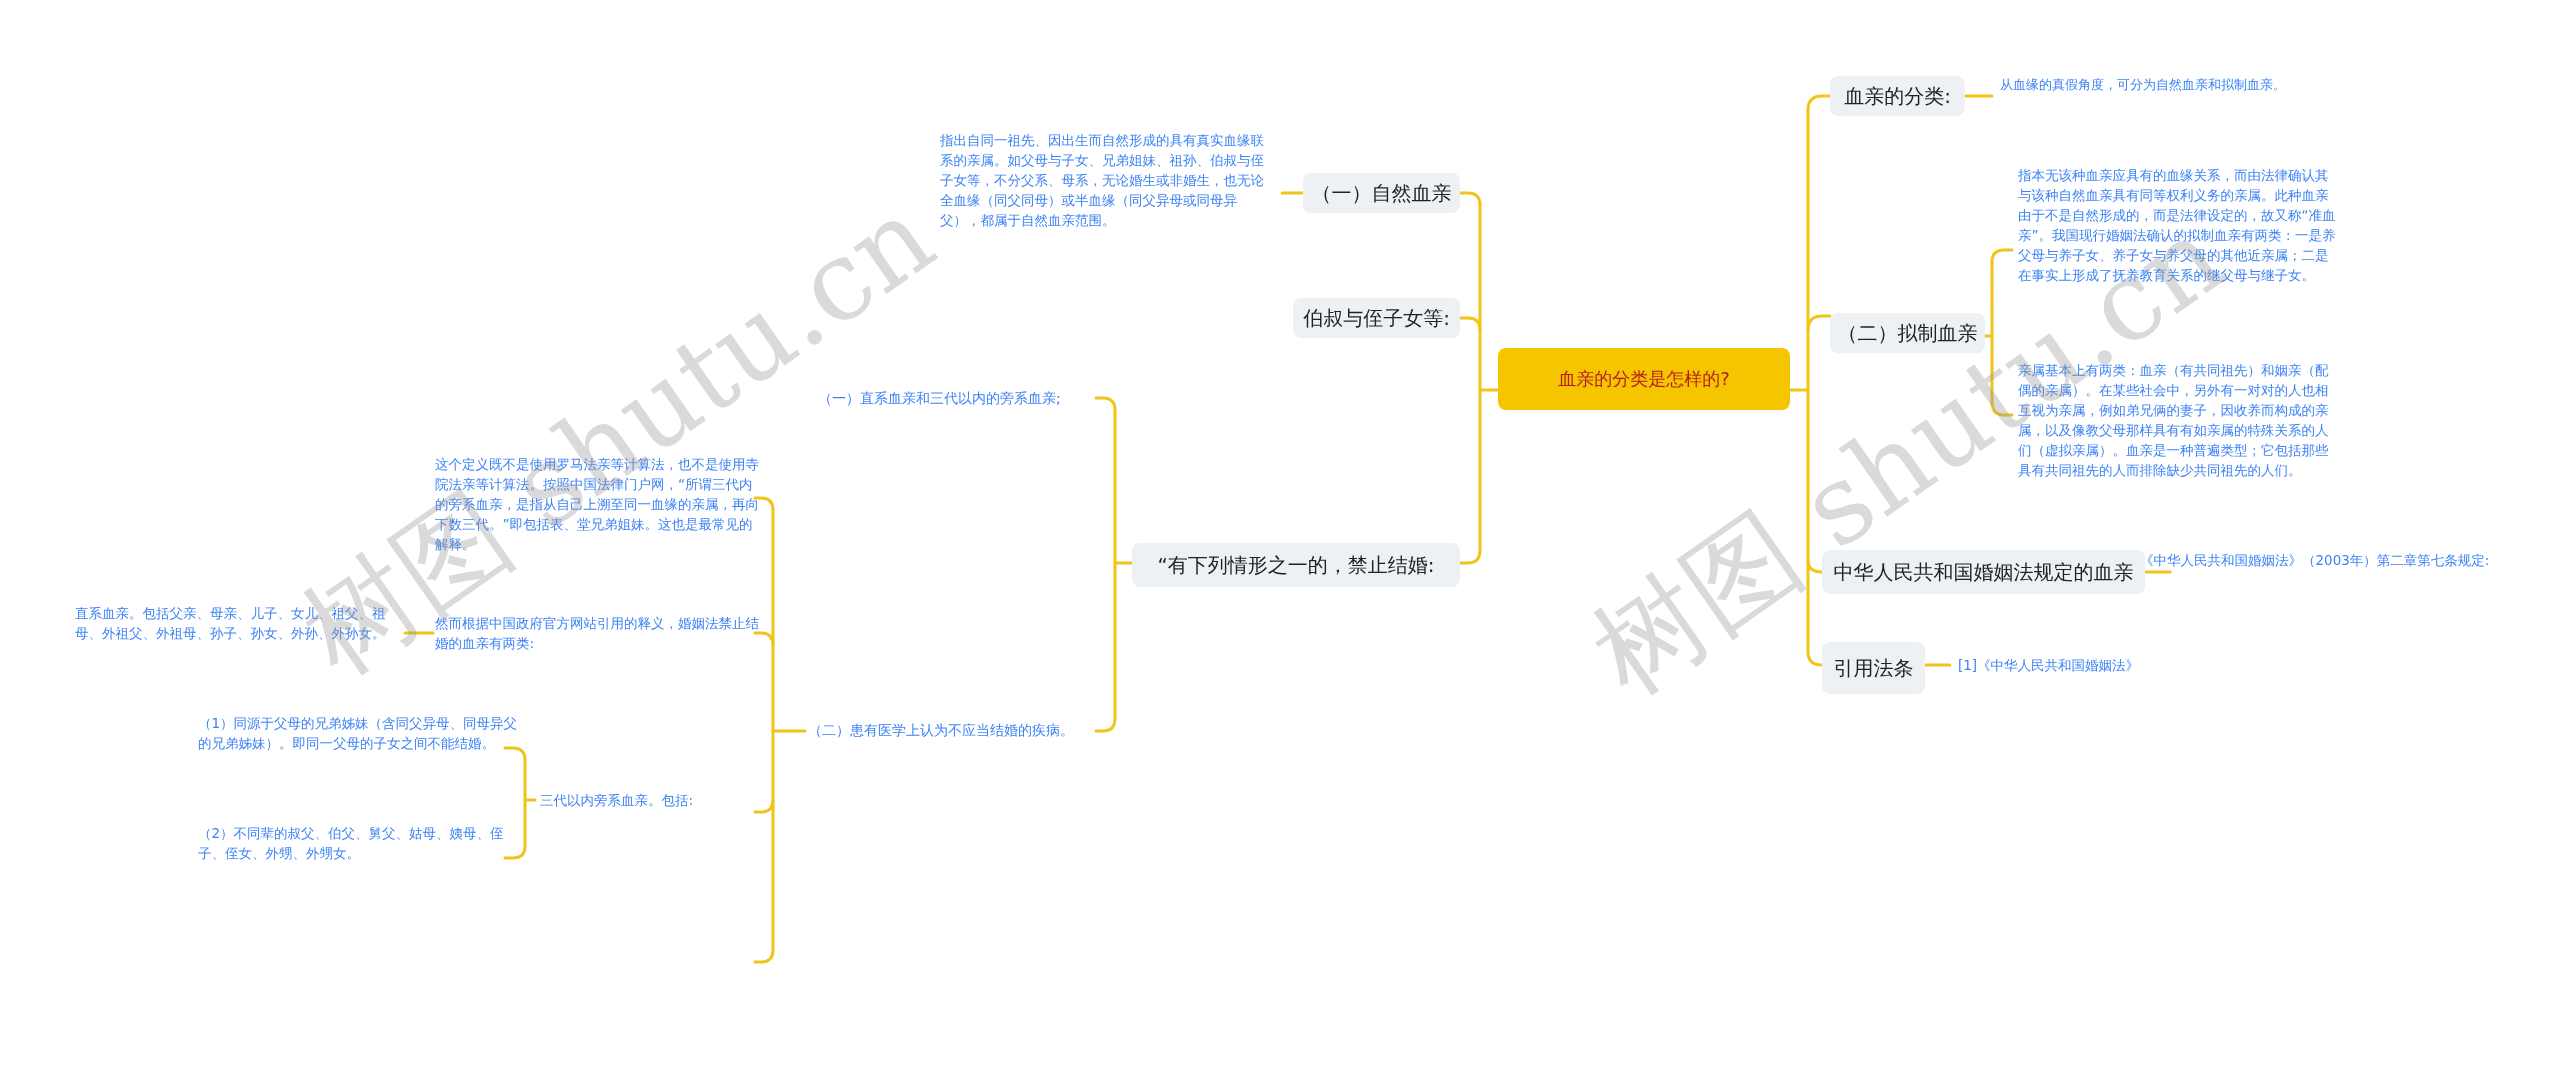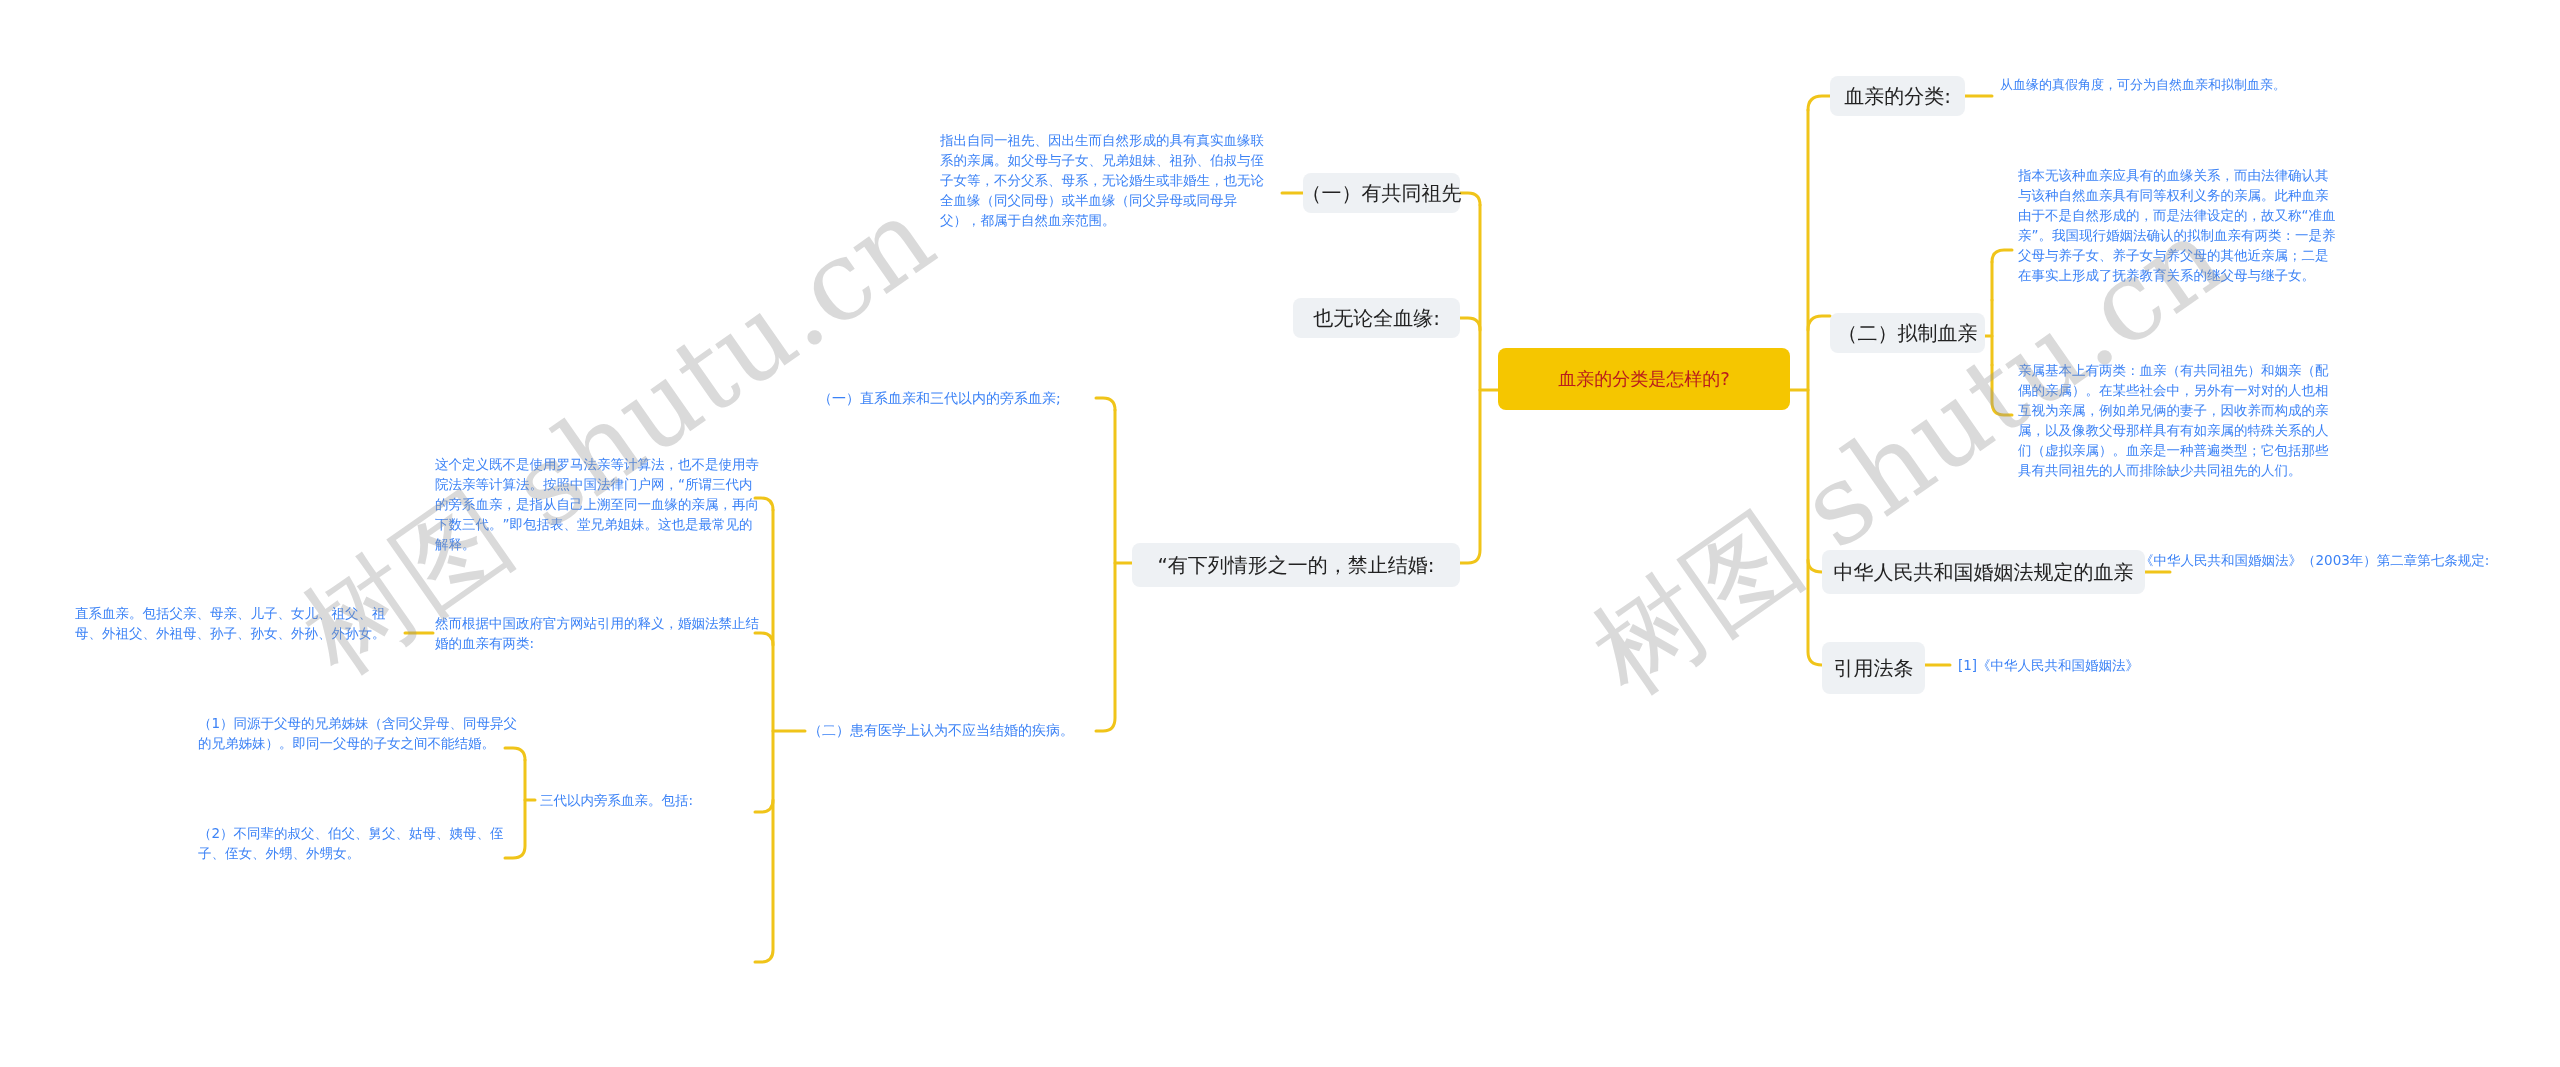--- a/index.html
+++ b/index.html
@@ -94,28 +94,28 @@
   </div>
 
   <div class="node topic" style="left:1822px; top:642px; height:52px; width:103px;">
     <span>引用法条</span>
   </div>
   <div class="node leaf single" style="left:1958px; top:655px; font-size:13.5px;">
     <span>[1]《中华人民共和国婚姻法》</span>
   </div>
 
   <div class="node topic" style="left:1303px; top:173px; height:40px; width:157px;">
-    <span>（一）有共同祖先</span>
+    <span>（一）自然血亲</span>
   </div>
   <div class="node leaf" style="left:940px; top:130px; width:330px; font-size:13.5px;">
     <span>指出自同一祖先、因出生而自然形成的具有真实血缘联系的亲属。如父母与子女、兄弟姐妹、祖孙、伯叔与侄子女等，不分父系、母系，无论婚生或非婚生，也无论全血缘（同父同母）或半血缘（同父异母或同母异父），都属于自然血亲范围。</span>
   </div>
 
   <div class="node topic" style="left:1293px; top:298px; height:40px; width:167px;">
-    <span>也无论全血缘:</span>
+    <span>伯叔与侄子女等:</span>
   </div>
 
   <div class="node topic" style="left:1132px; top:543px; height:44px; width:328px;">
     <span>“有下列情形之一的，禁止结婚:</span>
   </div>
 
   <div class="node leaf single" style="left:818px; top:388px; font-size:14px;">
     <span>（一）直系血亲和三代以内的旁系血亲;</span>
   </div>
   <div class="node leaf single" style="left:808px; top:720px; font-size:14px;">

